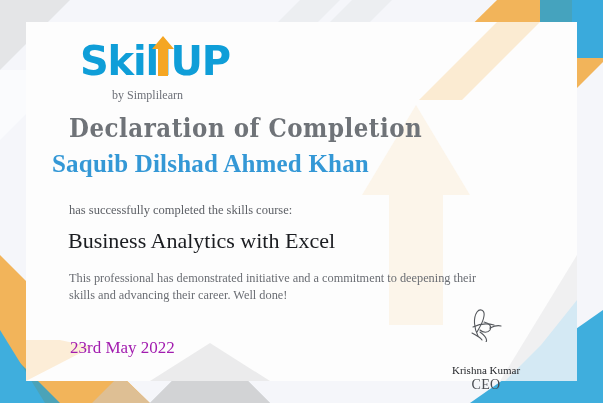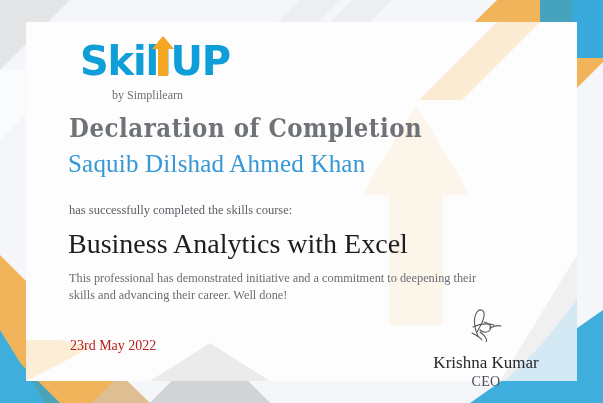--- a/index.html
+++ b/index.html
@@ -103,84 +103,85 @@
     font-size: 23px;
     letter-spacing: 0.5px;
     color: #6f7378;
     white-space: nowrap;
     transform: scaleY(1.12);
     transform-origin: left top;
   }
 
   .recipient {
     position: absolute;
-    left: 68px;
+    left: 52px;
     top: 150px;
     font-family: "Liberation Serif", serif;
     font-size: 25px;
     color: #3498d6;
     letter-spacing: 0.2px;
     white-space: nowrap;
+    font-weight: bold;
   }
 
   .completed-line {
     position: absolute;
     left: 69px;
     top: 203px;
     font-family: "Liberation Serif", serif;
     font-size: 12.5px;
     color: #5d6066;
     white-space: nowrap;
   }
 
   .course-name {
     position: absolute;
     left: 68px;
     top: 228px;
     font-family: "Liberation Serif", serif;
-    font-size: 28px;
+    font-size: 22px;
     color: #1b1d21;
     white-space: nowrap;
   }
 
   .blurb {
     position: absolute;
     left: 69px;
     top: 270px;
     width: 430px;
     font-family: "Liberation Serif", serif;
     font-size: 12.3px;
     line-height: 17px;
     color: #6a6d73;
   }
 
   .issue-date {
     position: absolute;
     left: 70px;
     top: 338px;
     font-family: "Liberation Serif", serif;
-    font-size: 14px;
-    color: #b91c1c;
+    font-size: 17px;
+    color: #a21caf;
     white-space: nowrap;
   }
 
   
   .sig-block {
     position: absolute;
     left: 432px;
     top: 306px;
     width: 108px;
     text-align: center;
   }
   .sig-mark { height: 36px; }
   .sig-name {
     font-family: "Liberation Serif", serif;
-    font-size: 17px;
+    font-size: 11px;
     color: #26282c;
-    margin-top: 7px;
+    margin-top: 18px;
     white-space: nowrap;
   }
   .sig-role {
     font-family: "Liberation Serif", serif;
     font-size: 14px;
     color: #4a4d52;
     letter-spacing: 0.3px;
     margin-top: 1px;
   }
 </style>

